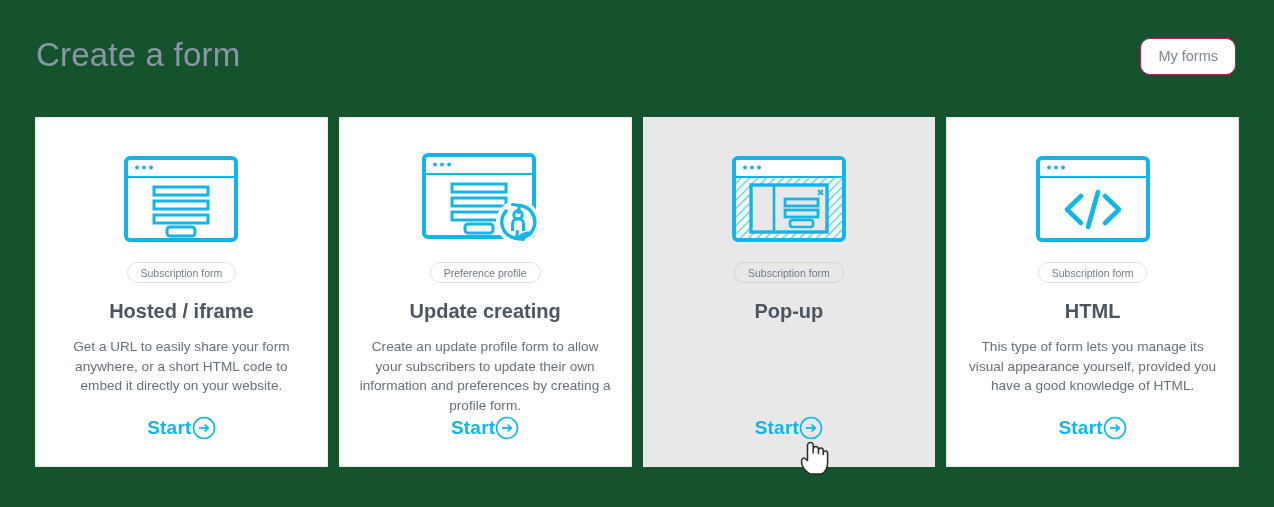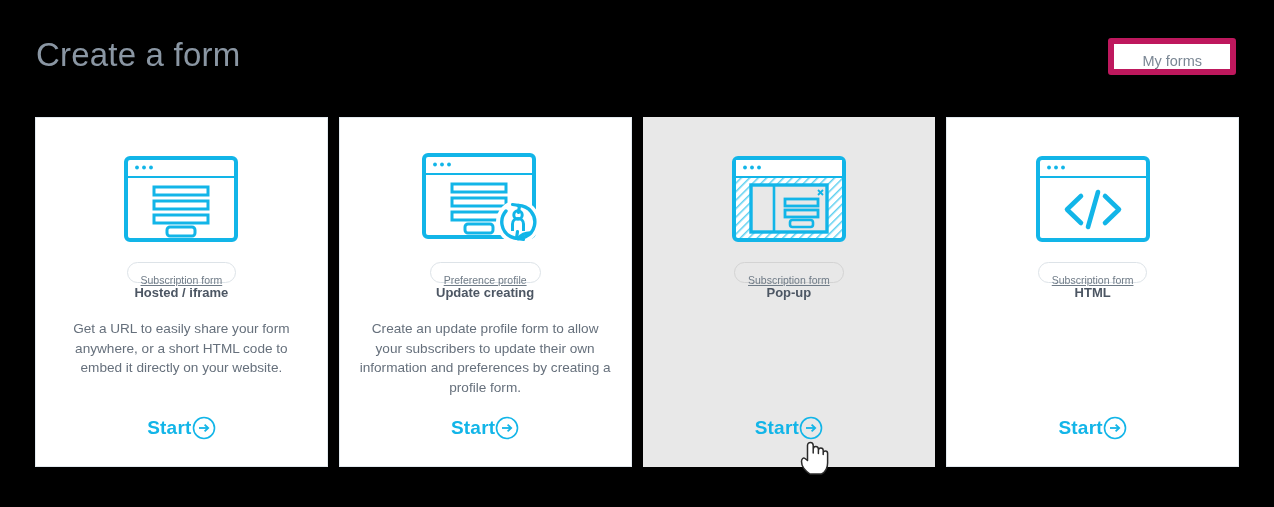--- a/index.html
+++ b/index.html
@@ -3,38 +3,38 @@
 <meta charset="utf-8">
 <style>
   * { box-sizing: border-box; }
   html, body {
     margin: 0; padding: 0;
     width: 1274px; height: 507px;
     background: #ffffff;
     font-family: "Liberation Sans", sans-serif;
     overflow: hidden;
   }
-  .page { position: relative; width: 1274px; height: 507px; background: #000000; }
+  .page { position: relative; width: 1274px; height: 507px; background: #14532d; }
 
   
   .header {
     position: absolute; left: 0; top: 0; width: 1274px; height: 110px;
   }
   .page-title {
     position: absolute; left: 36px; top: 33px;
     font-size: 33px; font-weight: 400; color: #8a96a3;
     letter-spacing: .2px; line-height: 44px; white-space: nowrap;
   }
   .myforms-btn {
     position: absolute; right: 38px; top: 38px;
     min-width: 86px; height: 37px;
-    border: 6px solid #be185d; border-radius: 3px;
+    border: 1px solid #be185d; border-radius: 10px;
     background: #fff; color: #7b8794;
     font-size: 14.5px; line-height: 35px; text-align: center;
-    padding: 0 28px; cursor: pointer;
+    padding: 0 17px; cursor: pointer;
   }
 
   
   .cards {
     position: absolute; left: 35px; top: 117px;
     width: 1204px; height: 350px;
     display: flex; gap: 11px;
   }
   .card {
     width: 293px; height: 350px;
@@ -49,30 +49,30 @@
   .icon-wrap {
     margin-top: 35px; height: 92px;
     display: flex; align-items: center; justify-content: center;
     position: relative; width: 100%;
   }
 
   
   .pill {
     margin-top: 17px;
     border: 1px solid #dde3e8; border-radius: 20px;
-    height: 21px; line-height: 19px; padding: 8px 13px;
+    height: 21px; line-height: 19px; padding: 1px 13px;
     font-size: 10.5px; color: #6f7b87; background: transparent;
     white-space: nowrap;
-    text-decoration: underline;
   }
   .card.active .pill { border-color: #d3d3d3; }
 
   
   .card-title {
-    font-size: 13px; font-weight: bold; color: #4c5663;
+    margin-top: 18px;
+    font-size: 20px; font-weight: bold; color: #4c5663;
     line-height: 20px; text-align: left;
   }
   .card-desc {
     margin-top: 16px; width: 252px;
     font-size: 13.6px; color: #66707c;
     line-height: 19.5px; text-align: center;
   }
 
   
   .start {
@@ -204,20 +204,21 @@
           <circle cx="15" cy="13.5" r="1.9" fill="#12b5e8"></circle>
           <circle cx="22" cy="13.5" r="1.9" fill="#12b5e8"></circle>
           <circle cx="29" cy="13.5" r="1.9" fill="#12b5e8"></circle>
           <polyline points="47,42 33,55.5 47,69" fill="none" stroke="#12b5e8" stroke-width="4.6" stroke-linecap="round" stroke-linejoin="round"></polyline>
           <line x1="64" y1="38" x2="54" y2="73" stroke="#12b5e8" stroke-width="4.6" stroke-linecap="round"></line>
           <polyline points="71,42 85,55.5 71,69" fill="none" stroke="#12b5e8" stroke-width="4.6" stroke-linecap="round" stroke-linejoin="round"></polyline>
         </svg>
       </div>
       <div class="pill">Subscription form</div>
       <div class="card-title">HTML</div>
+      <div class="card-desc">This type of form lets you manage its visual appearance yourself, provided you have a good knowledge of HTML.</div>
       <div class="start">
         <span class="start-label">Start</span>
         <svg class="start-arrow" viewBox="0 0 24 24">
           <circle cx="12" cy="12" r="10.5" fill="none" stroke="#12b5e8" stroke-width="1.6"></circle>
           <line x1="7" y1="12" x2="16" y2="12" stroke="#12b5e8" stroke-width="1.8"></line>
           <polyline points="12.6,8.6 16.2,12 12.6,15.4" fill="none" stroke="#12b5e8" stroke-width="1.8"></polyline>
         </svg>
       </div>
     </div>
 

